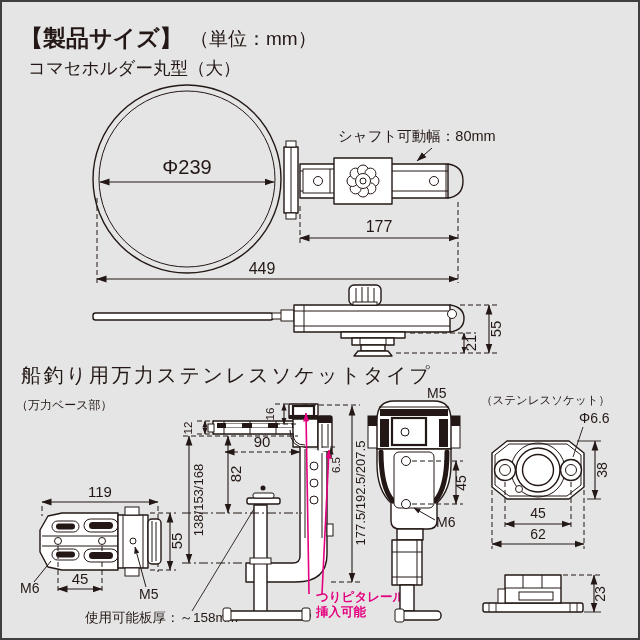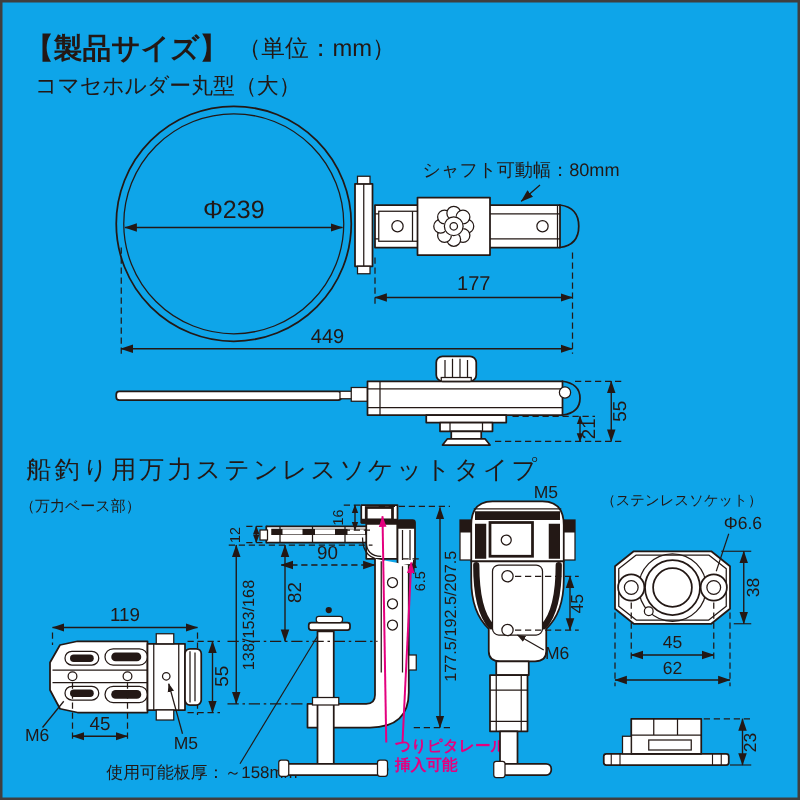--- a/index.html
+++ b/index.html
@@ -1,16 +1,16 @@
 <!DOCTYPE html>
 <html style="--line: #231815; --pink: #e4007f;"><head>
 <meta charset="utf-8">
 <style>
   html,body{margin:0;padding:0;background:#fff;}
-  .canvas{width:640px;height:640px;position:relative;background:#0ea5e9;overflow:hidden;}
+  .canvas{width:640px;height:640px;position:relative;background:#e5e5e5;overflow:hidden;}
   svg{display:block;}
   svg text{fill:var(--line,#231815);font-family:"Liberation Sans","DejaVu Sans",sans-serif;}
   .b{font-weight:bold;}
   .pkt{fill:var(--pink,#e4007f);font-weight:bold;}
   .o{fill:none;stroke:var(--line,#231815);stroke-width:1.4;stroke-linejoin:round;stroke-linecap:round;}
   .o1{fill:none;stroke:var(--line,#231815);stroke-width:1;stroke-linejoin:round;}
   .o09{fill:none;stroke:var(--line,#231815);stroke-width:.9;}
   .w{fill:#fff;stroke:var(--line,#231815);stroke-width:1.4;stroke-linejoin:round;}
   .w1{fill:#fff;stroke:var(--line,#231815);stroke-width:1;}
   .thk{fill:#fff;stroke:var(--line,#231815);stroke-width:2.2;}

